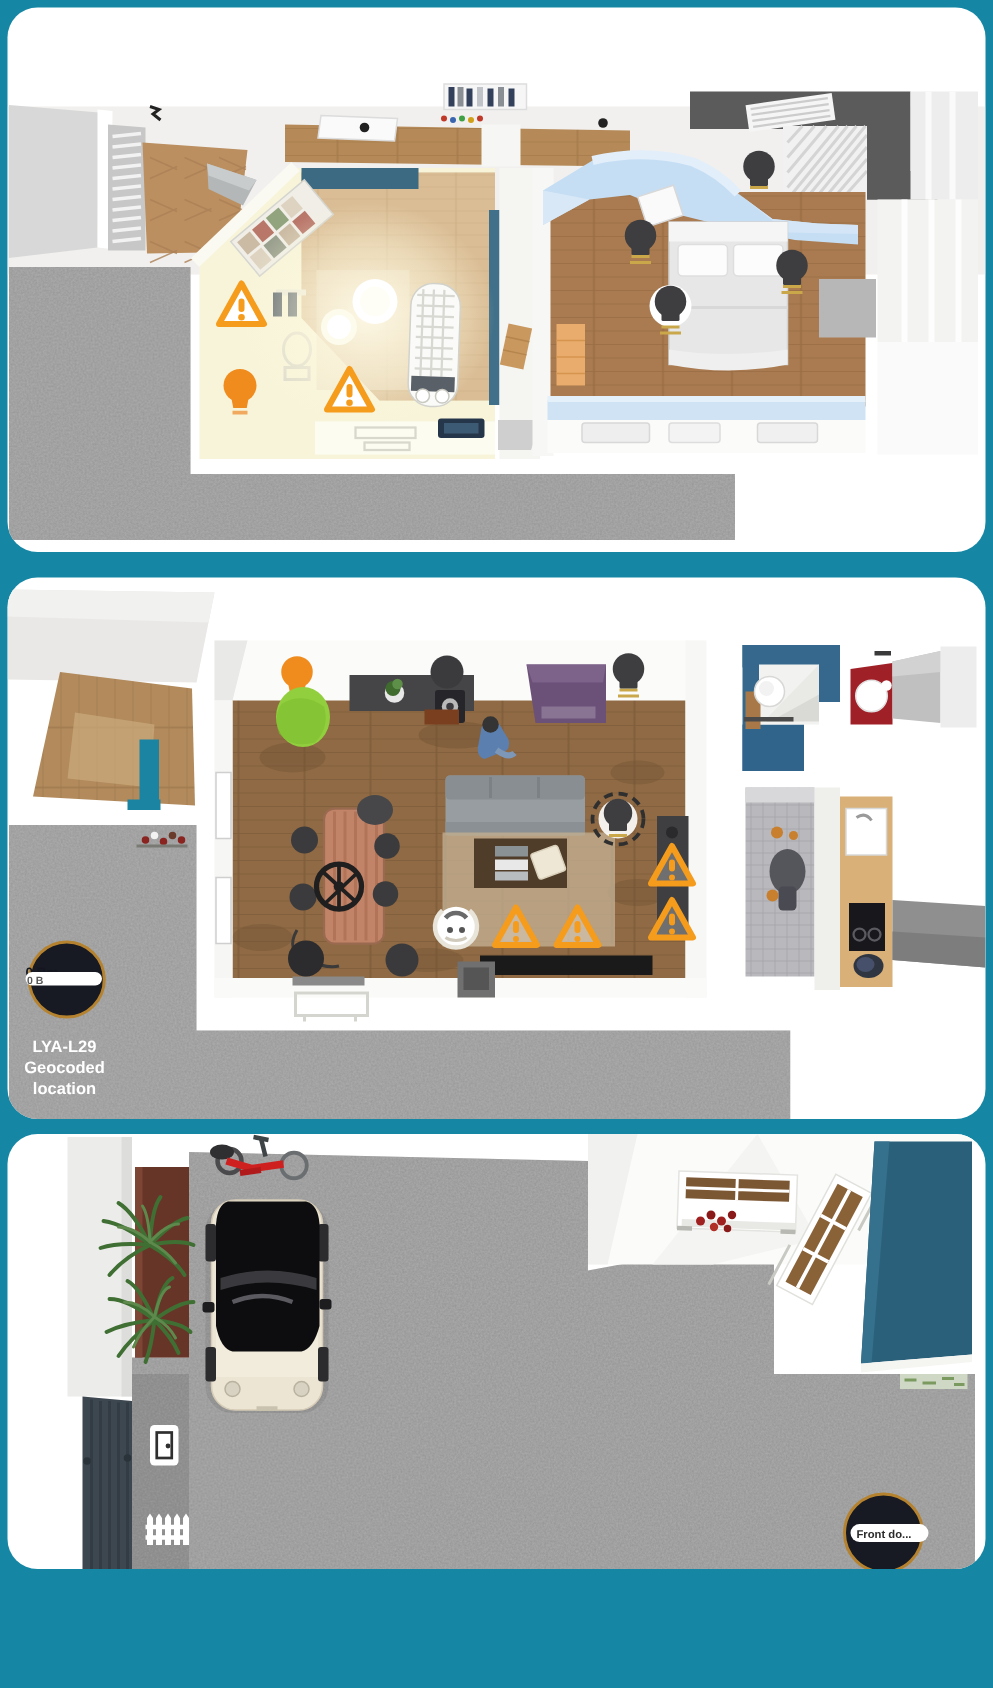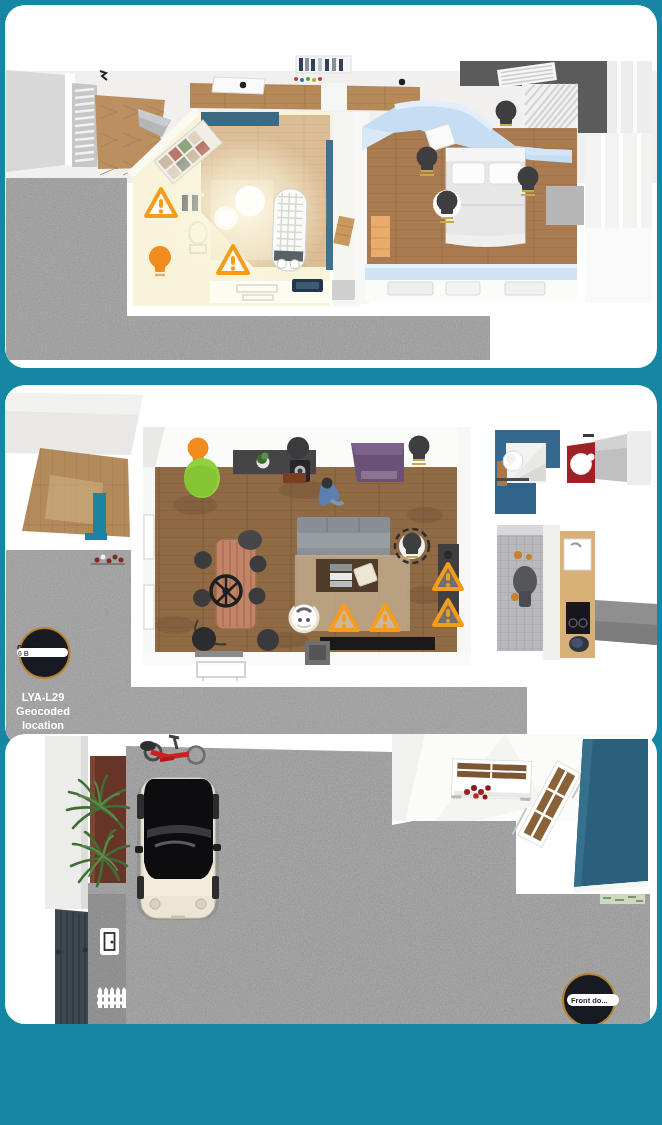--- a/index.html
+++ b/index.html
@@ -665,21 +665,21 @@
       </g>
 
 <g fill="#ffffff" font-family="Liberation Sans, sans-serif" font-size="11" font-weight="bold" text-anchor="middle">
 <text x="38" y="316">LYA-L29</text>
 <text x="38" y="330">Geocoded</text>
 <text x="38" y="344">location</text>
       </g>
 </svg>
 </div>
 
-<div class="card" style="top:734px;height:290px">
+<div class="card" style="top:756px;height:290px">
 <svg width="652" height="349" viewBox="0 0 652 349">
 <defs>
 <filter id="gr3" x="0%" y="0%" width="100%" height="100%">
 <feTurbulence type="fractalNoise" baseFrequency="0.75" numOctaves="3" seed="11" stitchTiles="stitch"></feTurbulence>
 <feColorMatrix type="matrix" values="0 0 0 0 0.72  0 0 0 0 0.72  0 0 0 0 0.72  0 0 0 0.32 0"></feColorMatrix>
 </filter>
 <clipPath id="cp3">
           <path d="M121,12 L387,18 L387,91 L511,68 L511,160 L645,160 L645,299 L83,299 L83,149 L121,149 Z"></path>
         </clipPath>
 </defs>

